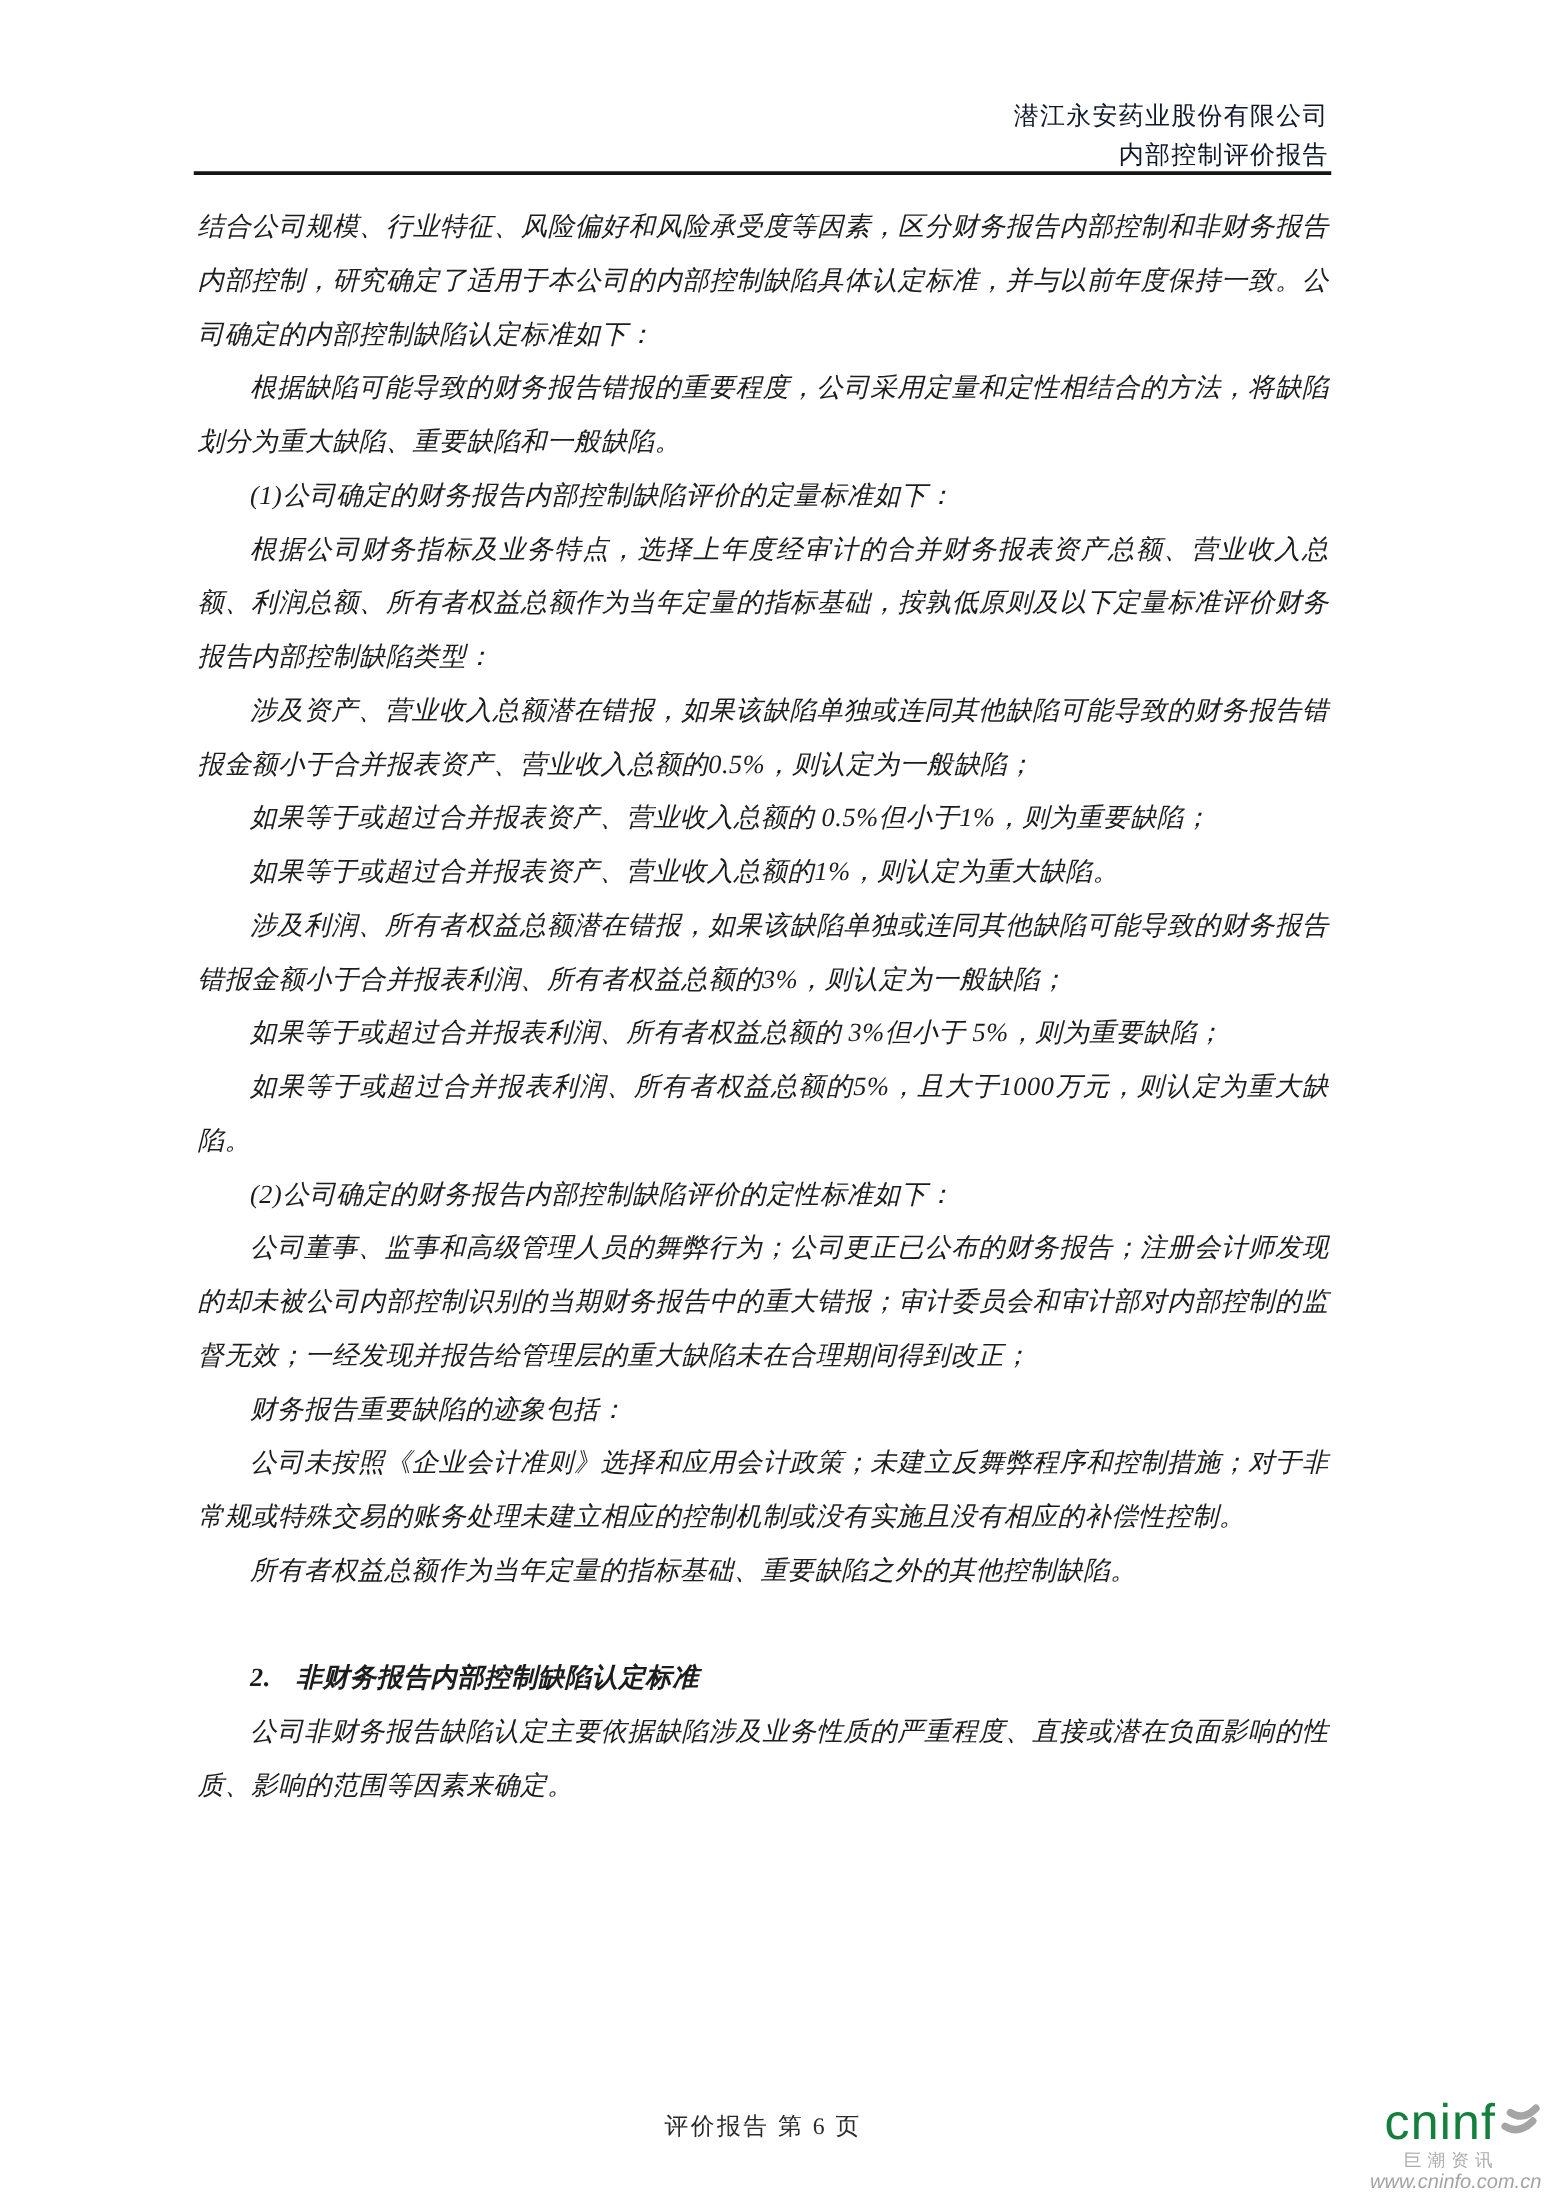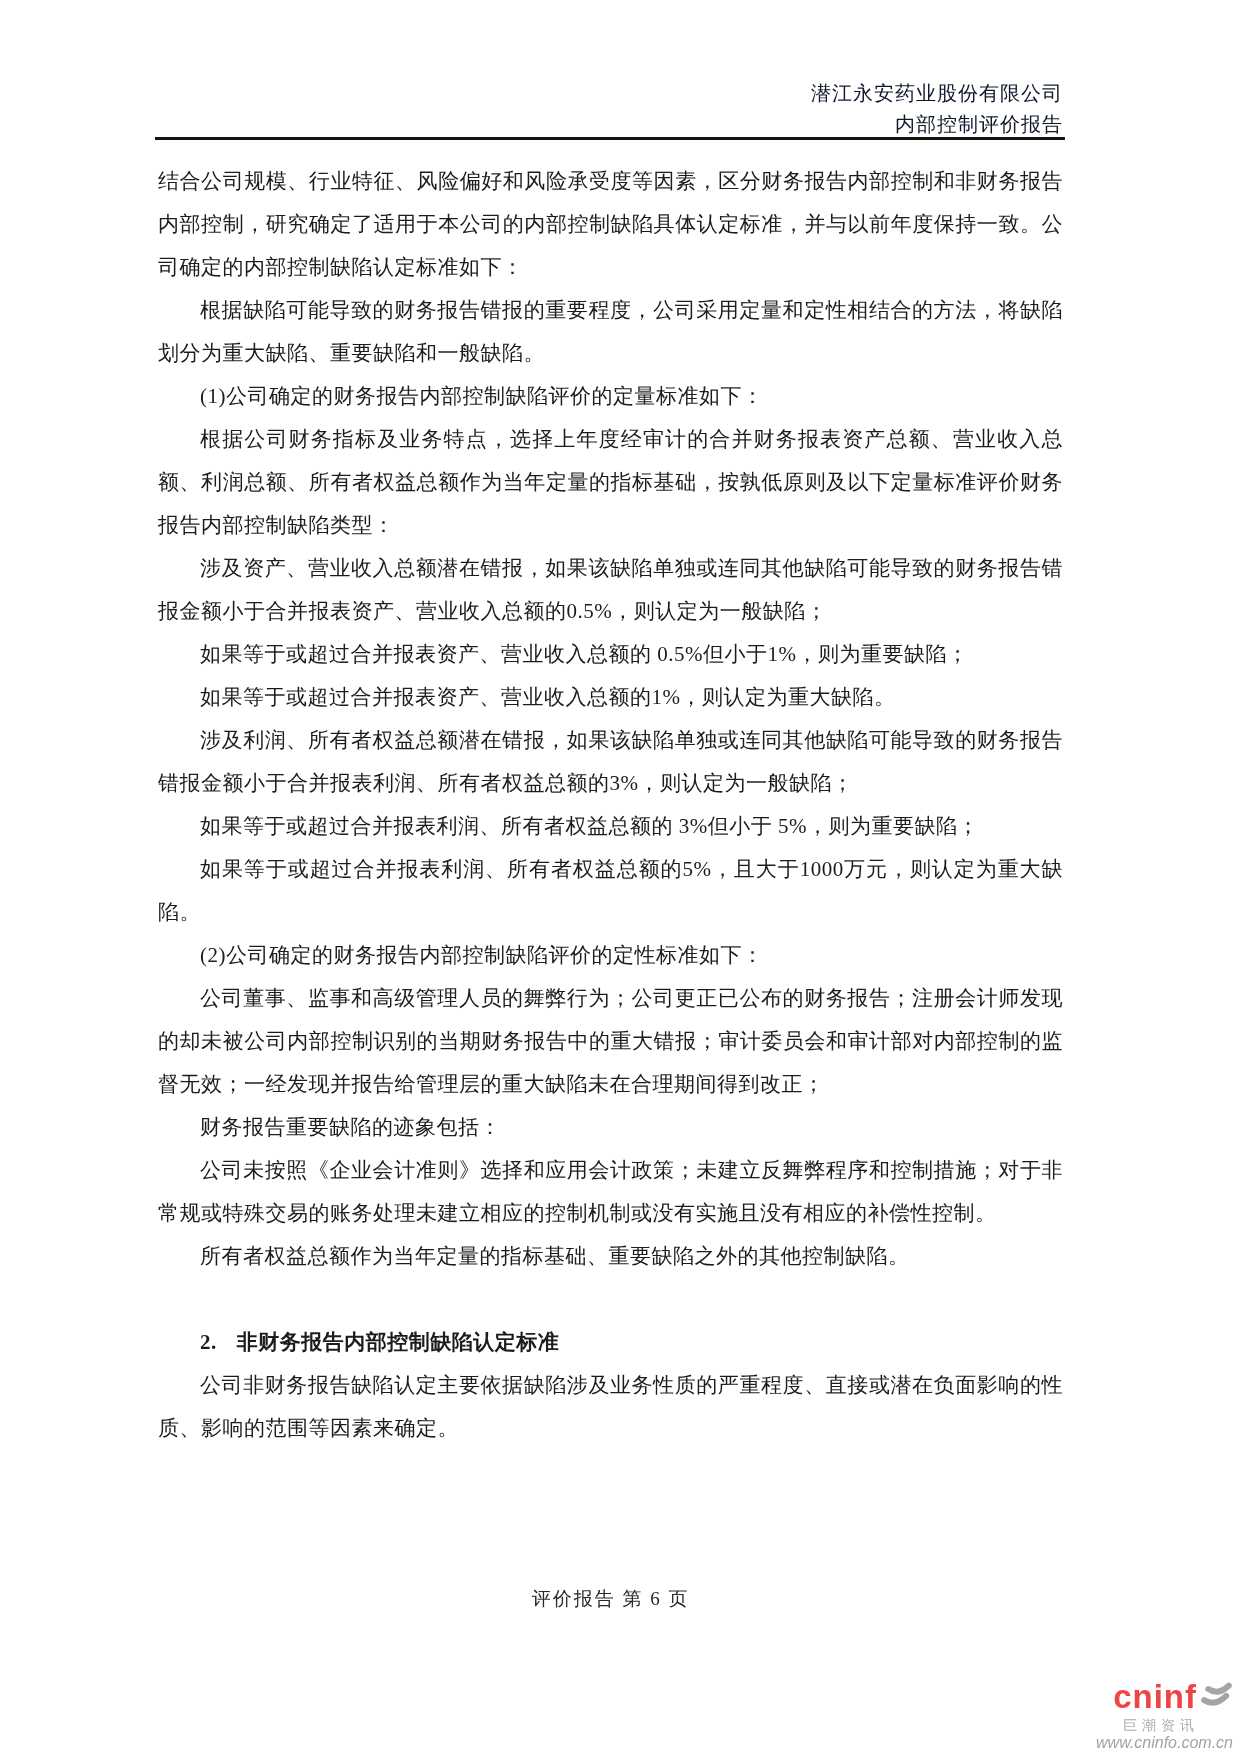--- a/index.html
+++ b/index.html
@@ -28,32 +28,32 @@
   }
   .content {
     position:absolute;
     top:160px; left:158px; width:905px;
     font-size:21px;
     line-height:43px;
     text-align:justify;
     text-justify:inter-ideograph;
     letter-spacing:0.5px;
   }
-  .content p { margin:0; }
+  .content p { margin:0;font-style:italic; }
   .content p.indent { text-indent:2em; }
   .content p.heading {
     font-weight:bold;
     text-indent:2em;
     font-size:21px;
   }
   .content p.heading.spaced { margin-top:43px; }
   .content .h-num { margin-right:20px; }
   .footer {
     position:absolute;
-    top:1583px; left:158px; width:905px;
+    top:1686px; left:158px; width:905px;
     text-align:center;
     font-size:19px;
     line-height:32px;
     color:#2a2a2a;
     letter-spacing:2px;
   }
   .logo {
     position:absolute;
     top:1678px; right:8px;
     text-align:right;
@@ -61,24 +61,24 @@
     font-family:"Liberation Sans","DejaVu Sans",sans-serif;
     line-height:1;
   }
   .logo-top {
     display:flex;
     align-items:center;
     justify-content:flex-end;
     gap:2px;
   }
   .logo-brand {
-    font-size:33px;
-    font-weight:bold;
+    font-size:40px;
+    font-weight:normal;
     letter-spacing:1px;
-    color:#ef4444;
+    color:#15803d;
   }
   .logo-mark { display:inline-block; }
   .logo-cn {
     font-size:14px;
     letter-spacing:5px;
     margin-top:3px;
     margin-right:34px;
     color:#ababab;
   }
   .logo-url {

